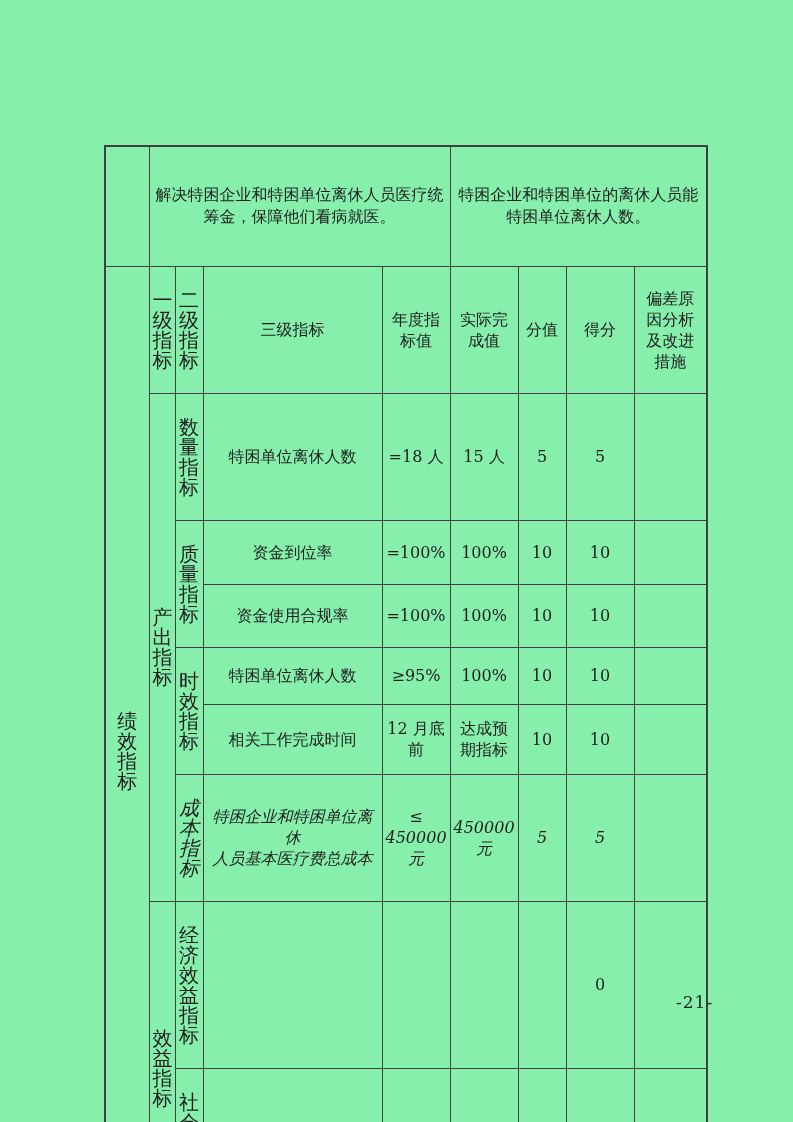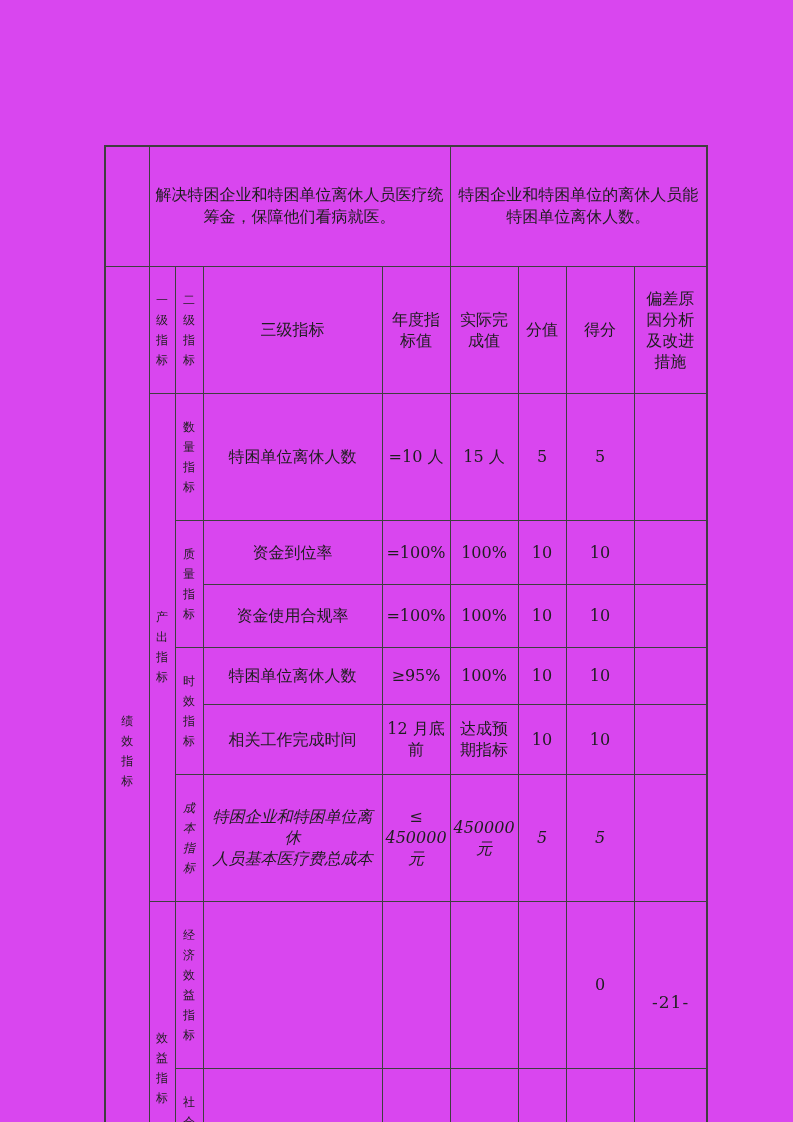--- a/index.html
+++ b/index.html
@@ -4,21 +4,21 @@
 <style>
   html, body {
     margin: 0;
     padding: 0;
     background: #ffffff;
   }
   .page {
     position: relative;
     width: 793px;
     height: 1122px;
-    background: #d946ef;
+    background: #86efac;
     font-family: "DejaVu Serif", "Liberation Serif", serif;
     color: #1e1e1e;
     overflow: hidden;
   }
   table.doc-table {
     position: absolute;
     left: 104px;
     top: 145px;
     width: 602px;
     border-collapse: collapse;
@@ -39,32 +39,32 @@
   tr.r0 td.carry {
     line-height: 22px;
   }
   
   td.vert { padding: 0; }
   .vstack {
     width: 1em;
     margin: 0 auto;
     word-break: break-all;
     line-height: 20px;
-    font-size: 12px;
+    font-size: 20px;
     text-align: center;
   }
   
   td.l3 {
     text-align: left;
     padding-left: 7px;
     padding-right: 4px;
   }
   .pagenum {
     position: absolute;
-    left: 652px;
+    left: 676px;
     top: 992px;
     font-size: 17px;
     letter-spacing: 1px;
     color: #222222;
   }
   
   tr.r0 { height: 120px; }
   tr.r1 { height: 93px; }
   tr.r2 { height: 82px; }
   tr.r3 { height: 44px; }
@@ -126,21 +126,21 @@
     </tr>
 
     <tr class="r2">
       <td class="vert" rowspan="6">
         <div class="vstack">产出指标</div>
       </td>
       <td class="vert">
         <div class="vstack">数量指标</div>
       </td>
       <td class="l3">特困单位离休人数</td>
-      <td>=10 人</td>
+      <td>=18 人</td>
       <td>15 人</td>
       <td>5</td>
       <td>5</td>
       <td></td>
     </tr>
 
     <tr class="r3">
       <td class="vert" rowspan="2">
         <div class="vstack">质量指标</div>
       </td>

